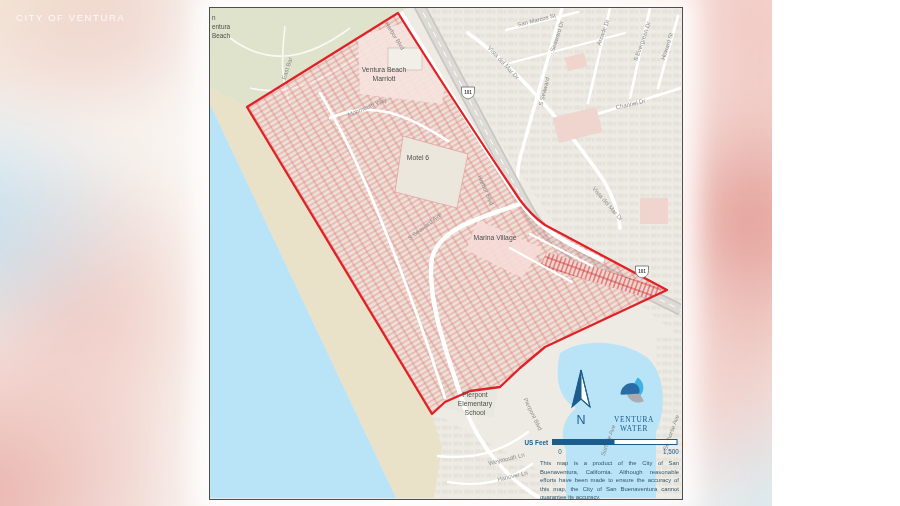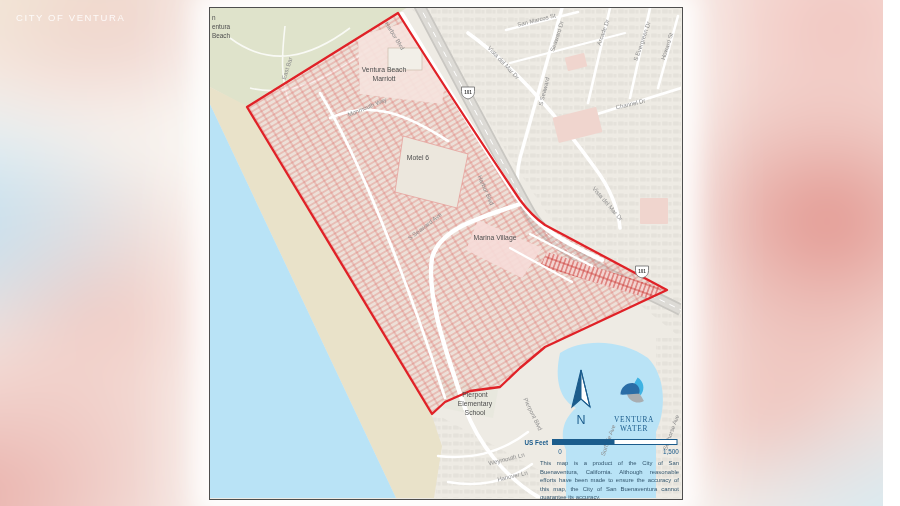--- a/index.html
+++ b/index.html
@@ -1,16 +1,16 @@
 <!DOCTYPE html>
 <html><head>
 <meta charset="utf-8">
 <style>
   html,body{margin:0;padding:0;background:#fff;}
-  .stage{position:relative;width:883px;height:506px;overflow:hidden;
+  .stage{position:relative;width:772px;height:506px;overflow:hidden;
          font-family:"Liberation Sans",sans-serif;}
   
   .bg{position:absolute;inset:-50px;filter:blur(26px);transform:scale(1.06);
       background:
         radial-gradient(40% 30% at 3% 6%, #f2e8d6 0%, rgba(242,232,214,0) 70%),
         radial-gradient(35% 30% at 0% 45%, #b9def2 0%, rgba(185,222,242,0) 70%),
         radial-gradient(40% 35% at 4% 88%, #e8aaa4 0%, rgba(232,170,164,0) 70%),
         radial-gradient(30% 40% at 17% 60%, #f0c9c2 0%, rgba(240,201,194,0) 70%),
         radial-gradient(28% 28% at 16% 12%, #edc6c0 0%, rgba(237,198,192,0) 70%),
         radial-gradient(30% 35% at 88% 14%, #f1c2bc 0%, rgba(241,194,188,0) 70%),

